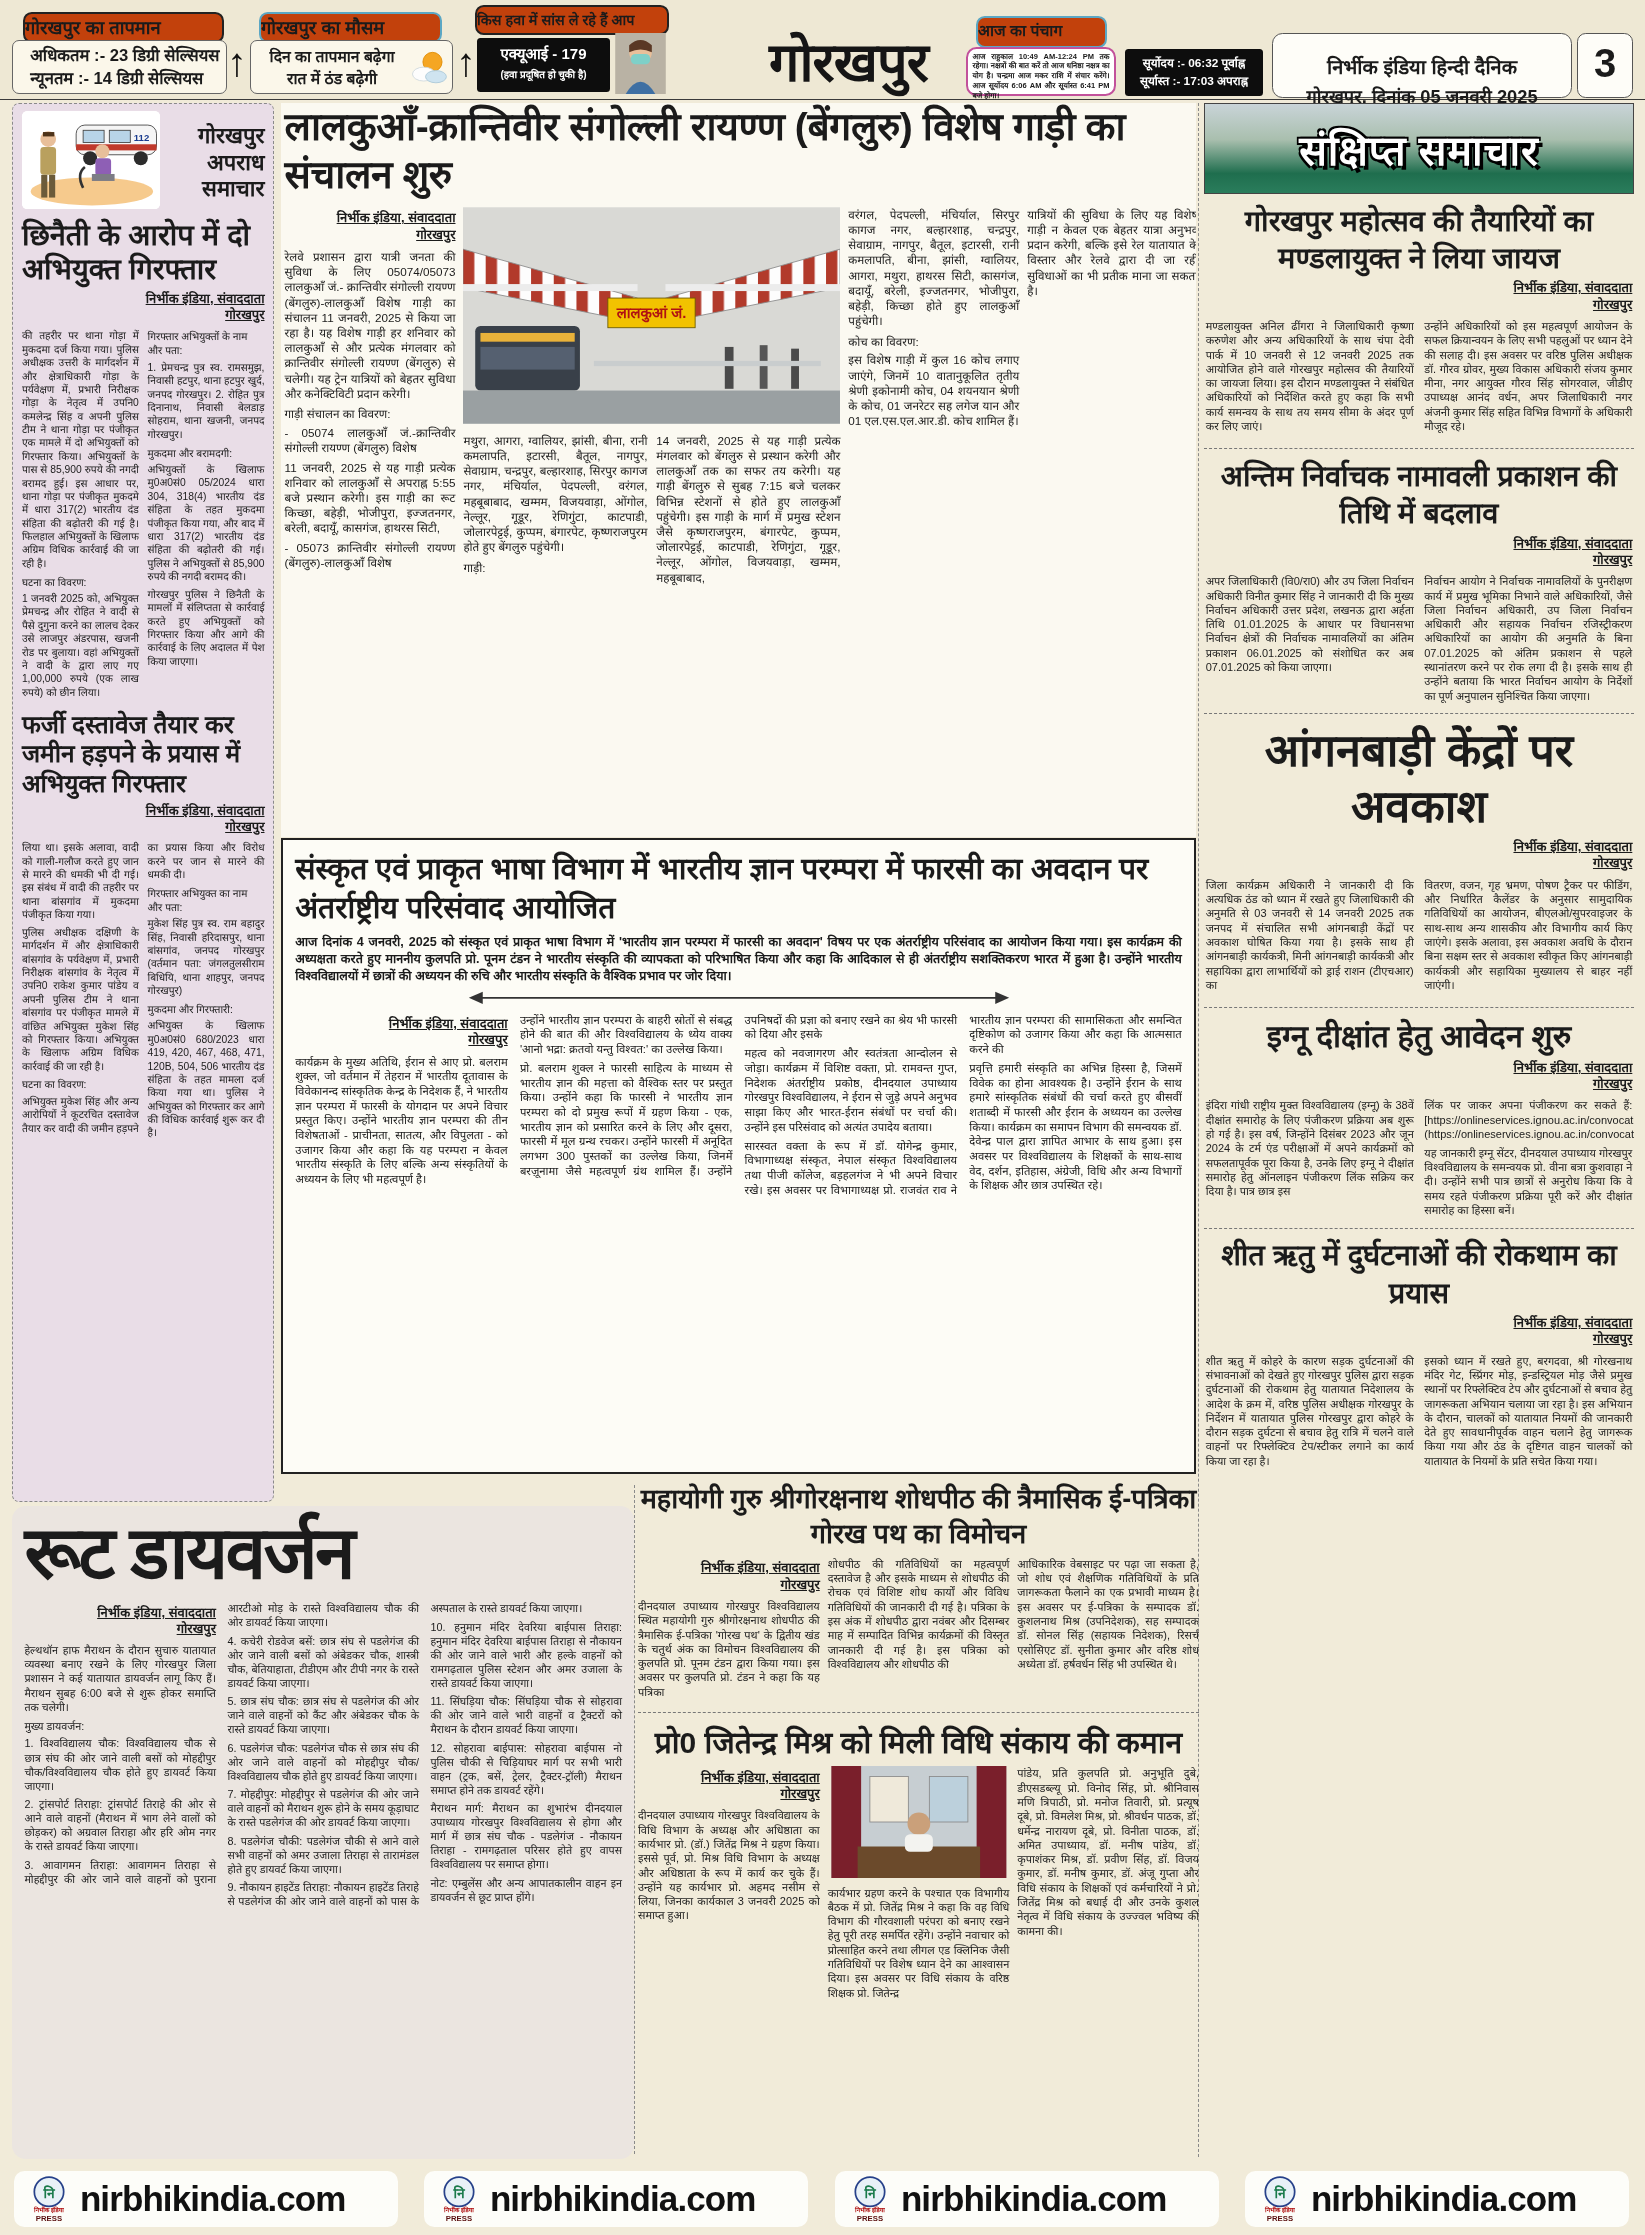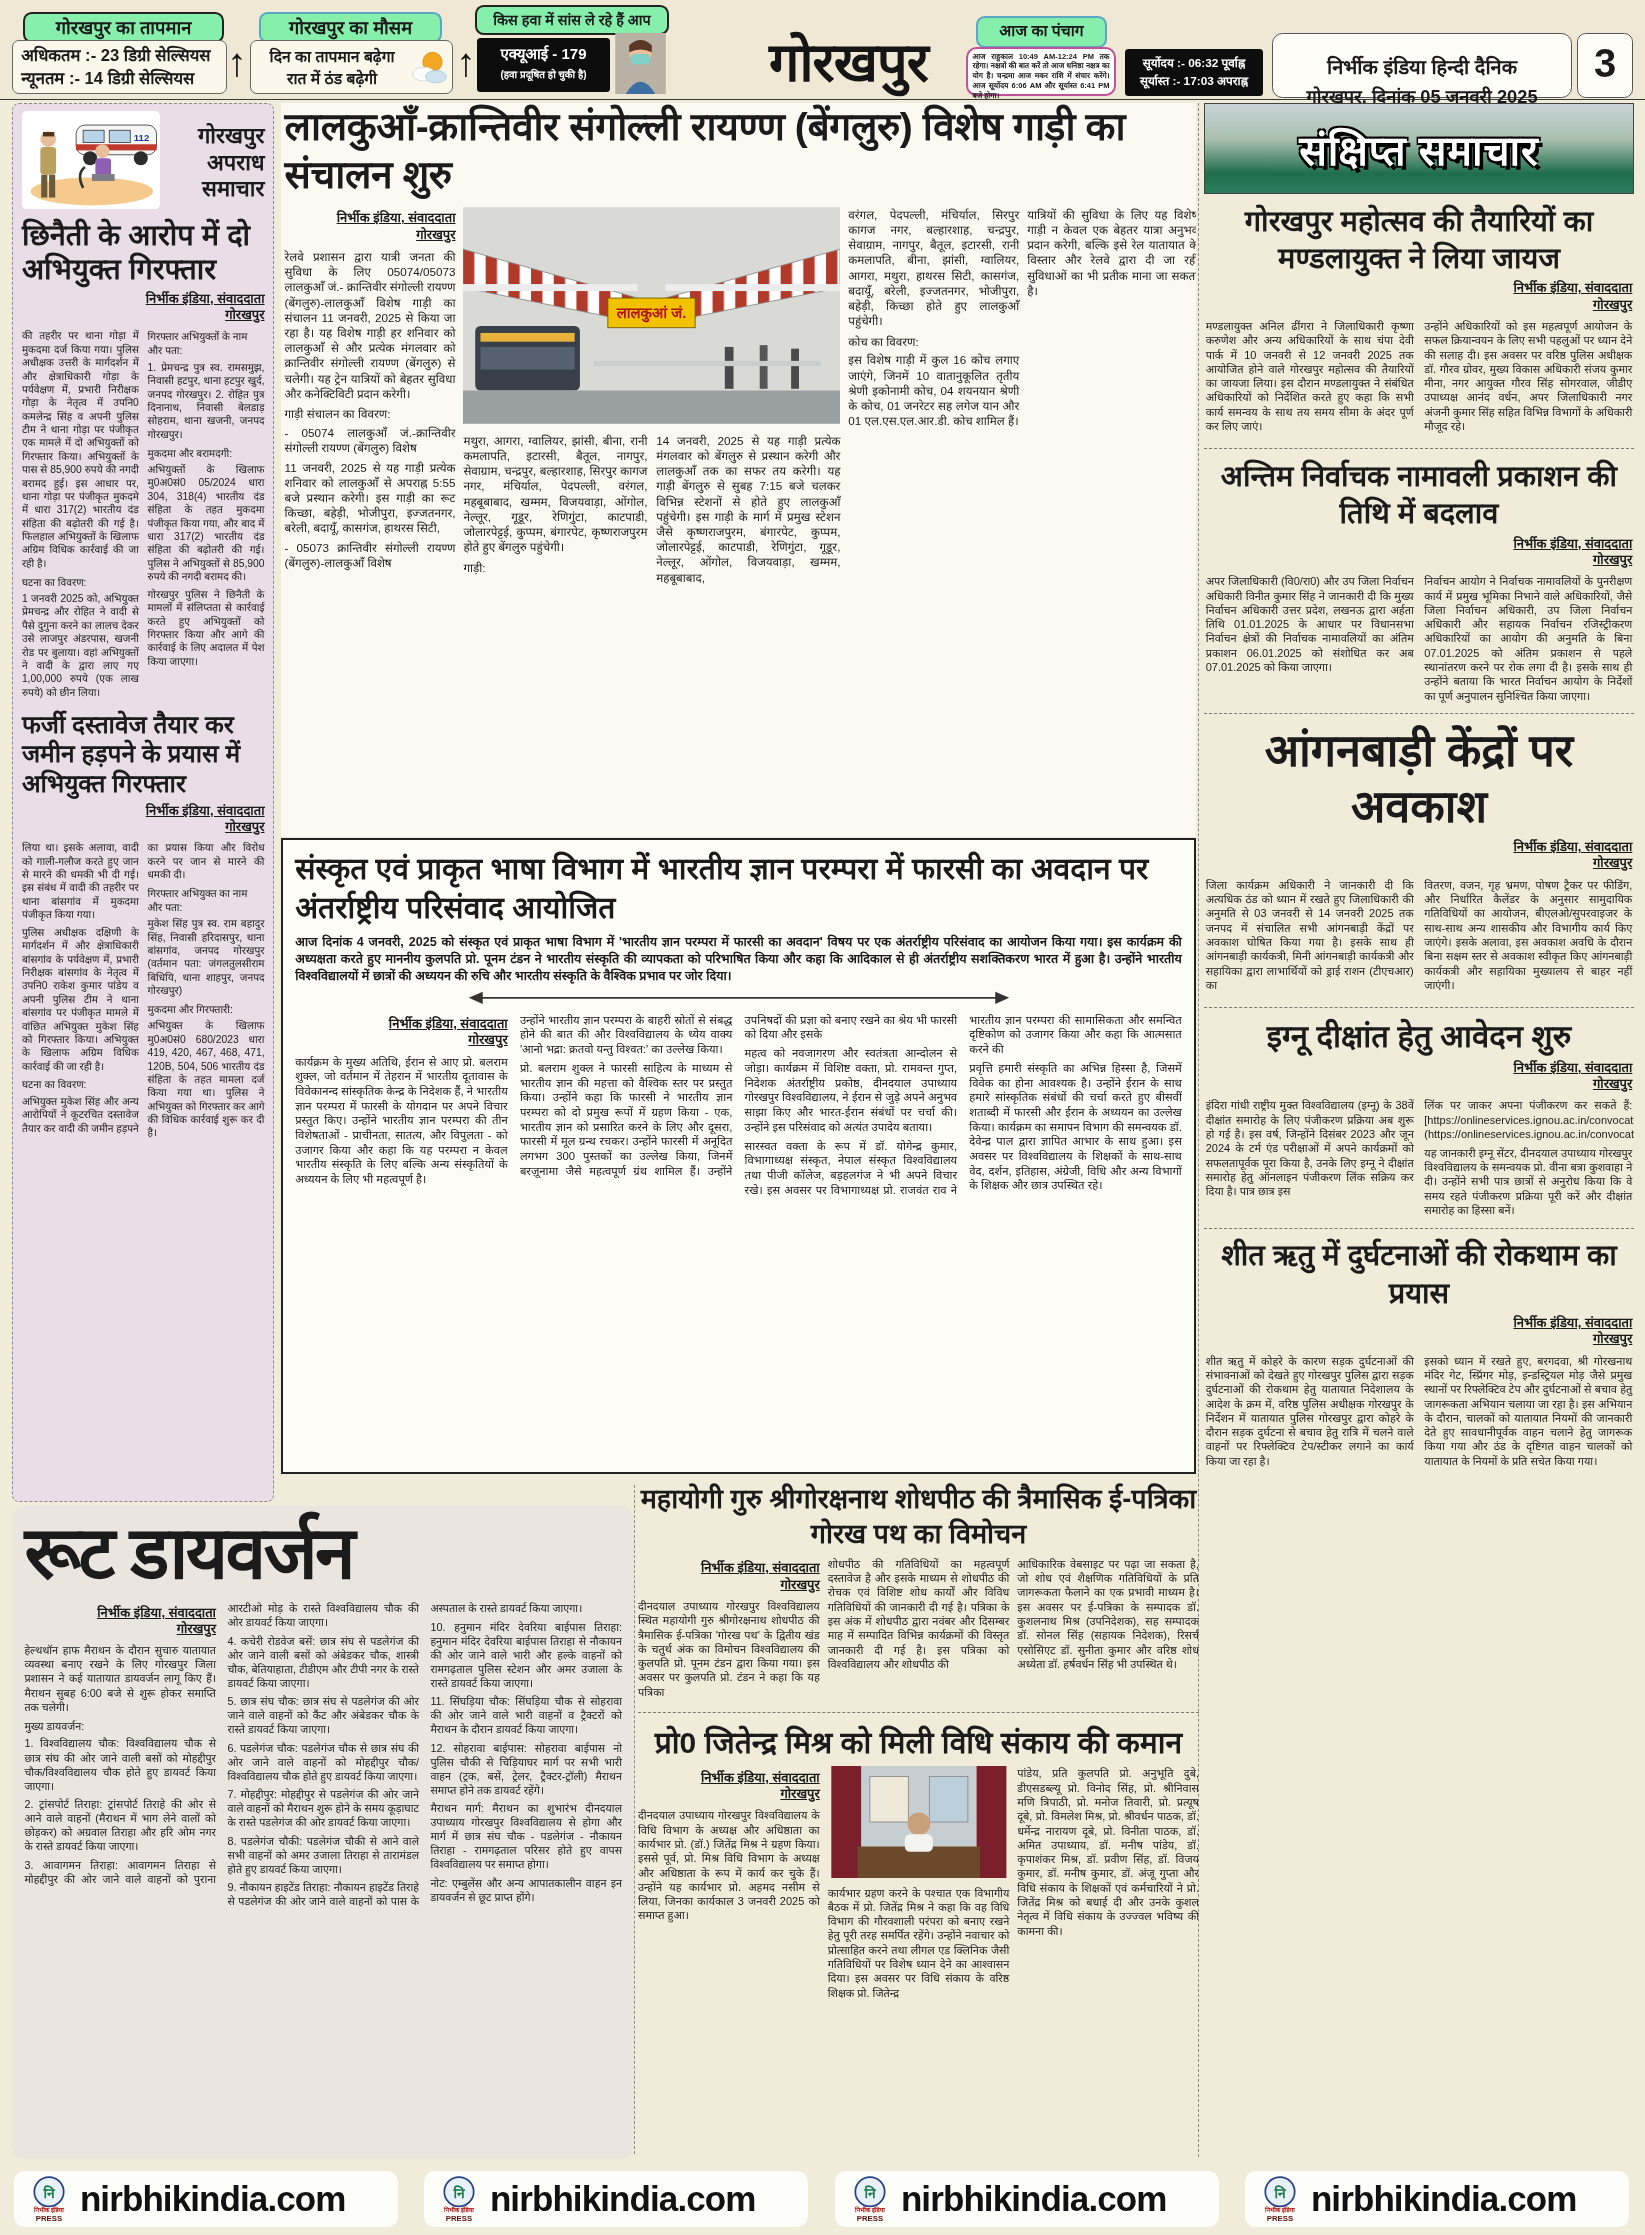--- a/index.html
+++ b/index.html
@@ -1,22 +1,22 @@
 <!DOCTYPE html>
 <html lang="hi" style="font-size:14px"><head>
 <meta charset="utf-8">
 <style>
 *{box-sizing:border-box;margin:0;padding:0}
 body{background:#8a8a8a;font-family:"Liberation Sans","DejaVu Sans",sans-serif}
 #sheet{position:relative;width:1646px;height:2236px;margin:0 auto;background:#f1ebd9;color:#1b1b1b;overflow:hidden}
 
 .hdr{position:absolute;left:0;top:0;width:1646px;height:100px;background:#eee8d4;border-bottom:1.7px solid #3a3a3a}
-.pill{background:#86efac;border:2.2px solid #222;border-radius:8.7px;font-weight:800;text-align:center;white-space:nowrap;overflow:hidden}
+.pill{background:#c2410c;border:2.2px solid #222;border-radius:8.7px;font-weight:800;white-space:nowrap;overflow:hidden}
 .hbody{background:#fbf7ea;border:1.7px solid #666;border-radius:7px}
-.tline{font-size:16.6px;font-weight:800;line-height:1.35;padding-left:8px;white-space:nowrap}
+.tline{font-size:16.6px;font-weight:800;line-height:1.35;padding-left:17px;white-space:nowrap}
 .wline{font-size:15.7px;font-weight:800;line-height:1.4;text-align:center}
 .uparrow{position:absolute;font-size:40px;font-weight:900;color:#111;line-height:1}
 .aqibox{position:absolute;background:#0d0d0d;color:#fff;border-radius:3.5px;text-align:center;padding-top:5.2px}
 .aqi1{font-size:15px;font-weight:800}
 .aqi2{font-size:10px;font-weight:700;margin-top:3.5px}
 .citytitle{position:absolute;font-size:54px;font-weight:900;letter-spacing:-0.9px;color:#151515}
 .panchangbody{position:absolute;background:#fff;border:2.6px solid #c2519b;border-radius:10.5px;font-size:7.5px;font-weight:700;line-height:1.3;padding:2.6px 4.4px;text-align:justify}
 .sunbox{position:absolute;background:#0d0d0d;color:#fff;border-radius:3.5px;text-align:center;padding-top:6.1px}
 .sunline{font-size:11.8px;font-weight:800;line-height:1.5;white-space:nowrap}
 .masthead{position:absolute;background:#fefdf8;border:1.7px solid #555;border-radius:10.5px;text-align:center;padding-top:19px}

